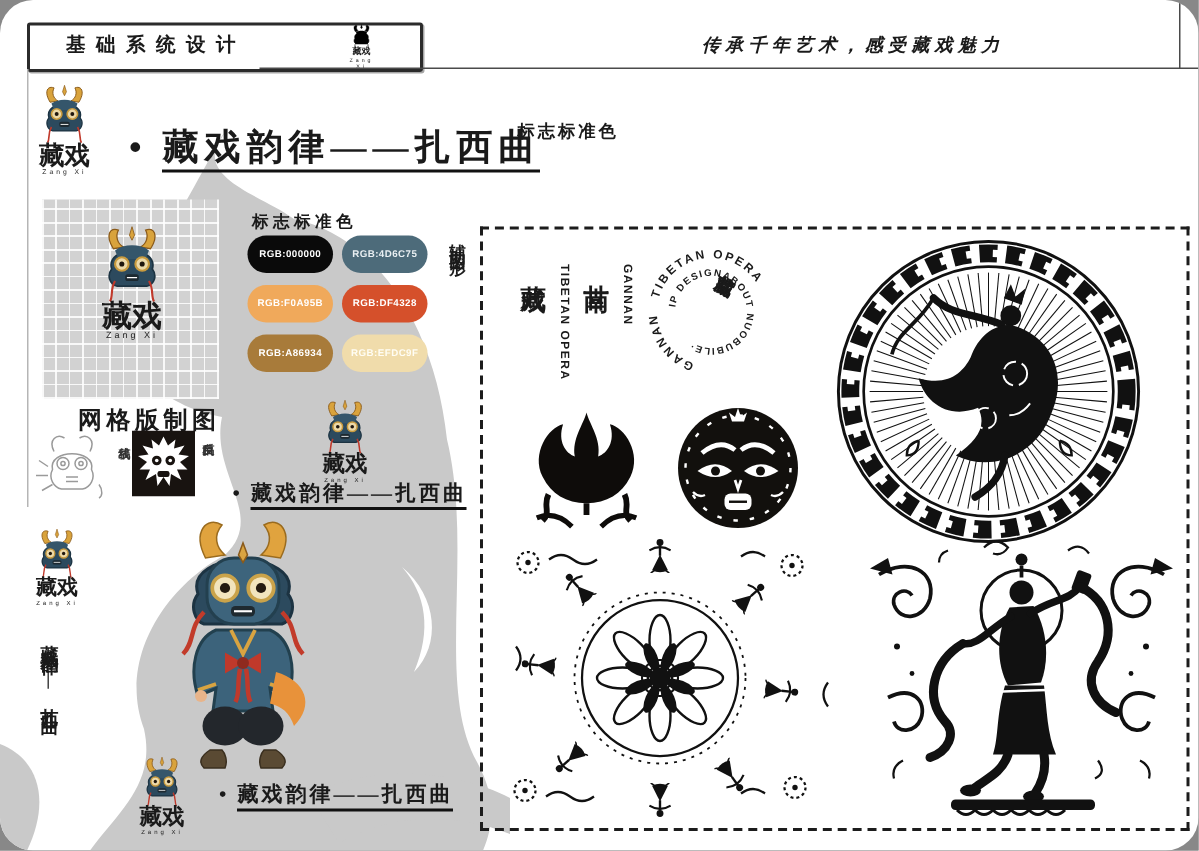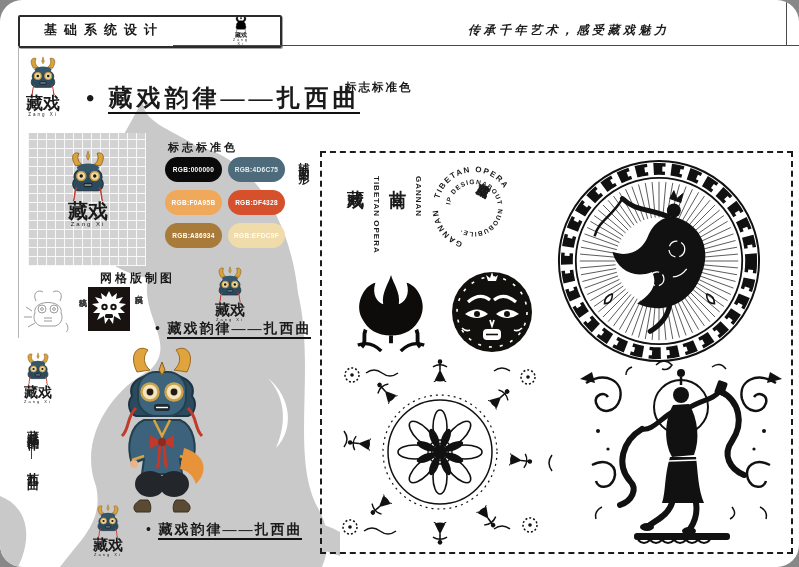--- a/index.html
+++ b/index.html
@@ -64,22 +64,22 @@
   .desc .lead{font-size:14.5px;font-weight:bold;letter-spacing:2px;}
   
   .grid-panel{left:28px;top:133px;width:118px;height:133px;background:#d2d2d2;
     background-image:repeating-linear-gradient(0deg,rgba(255,255,255,.85) 0 1px,transparent 1px 9px),
                      repeating-linear-gradient(90deg,rgba(255,255,255,.85) 0 1px,transparent 1px 9px);}
   .colors-head{left:168px;top:140px;font-size:11px;font-weight:bold;letter-spacing:3px;
                font-family:"Liberation Serif",serif;}
   .pill-grid{left:165px;top:157px;display:grid;grid-template-columns:57px 57px;gap:8px 6px;}
   .pill{height:25px;border-radius:13px;font-size:6.5px;font-weight:bold;display:flex;
         align-items:center;justify-content:center;letter-spacing:.3px;}
-  .grid-head{left:52px;top:270px;font-size:12px;font-weight:bold;letter-spacing:3px;
-             font-family:"Liberation Serif",serif;margin-left:48px;}
+  .grid-head{left:52px;top:270px;font-size:16px;font-weight:bold;letter-spacing:3px;
+             font-family:"Liberation Serif",serif;}
   .sketch-line{left:22px;top:287px;}
   .sketch-label{writing-mode:vertical-rl;font-size:8px;font-weight:bold;color:#333;}
   .lbl-line{left:76px;top:292px;}
   .lbl-rev{left:132px;top:289px;}
   .sketch-rev{left:88px;top:287px;}
   
   .silhouette{left:0;top:78px;z-index:0;}
   .figure{left:92px;top:342px;z-index:2;}
   .above{z-index:2;}
   

